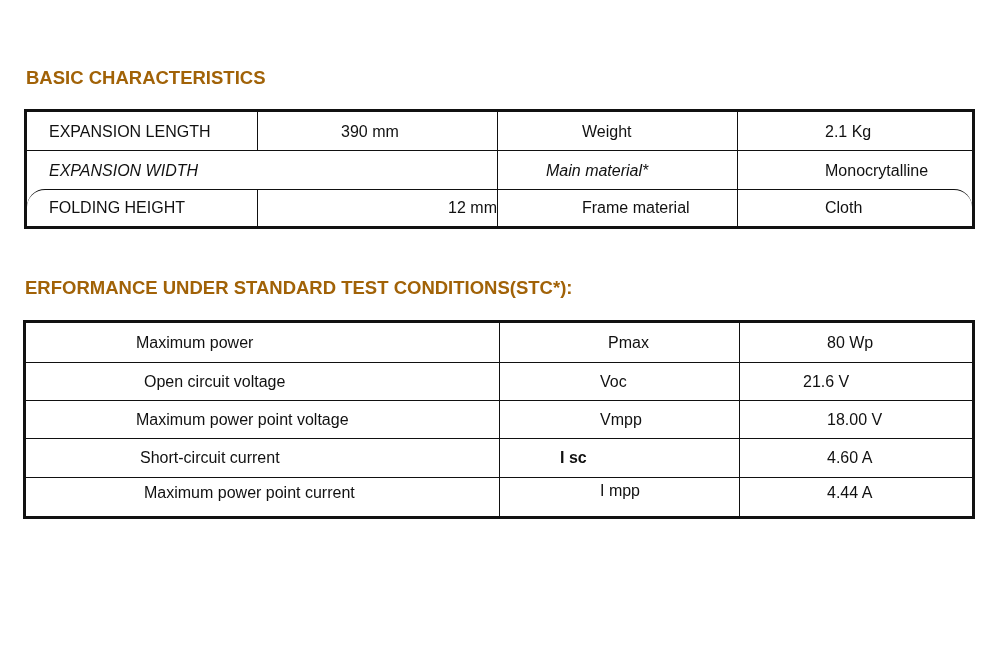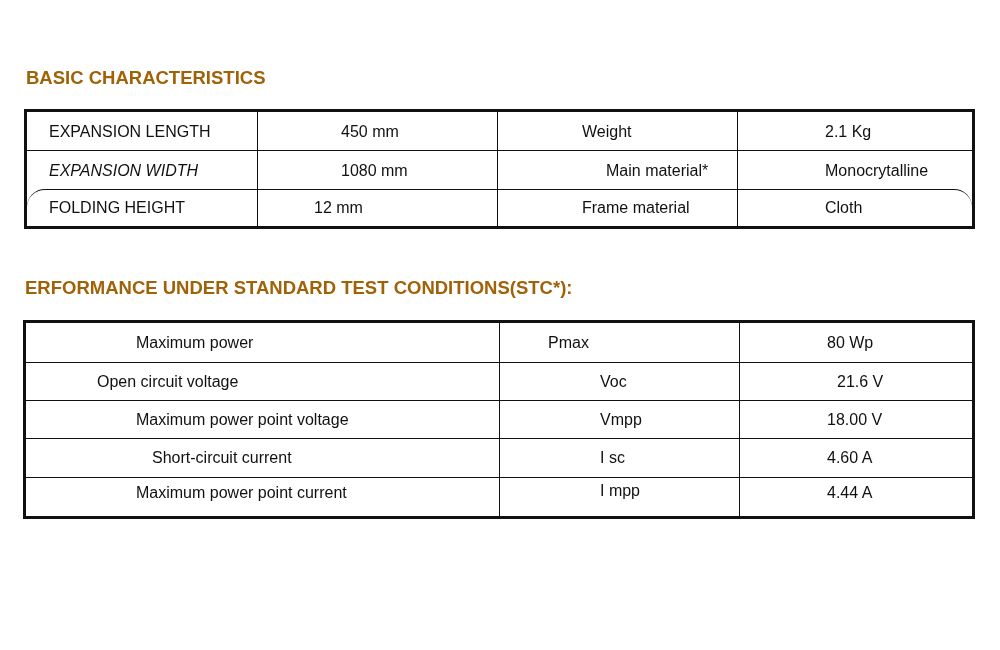--- a/index.html
+++ b/index.html
@@ -24,110 +24,107 @@
 
 <div class="heading" style="left:26px; top:67px;">BASIC CHARACTERISTICS</div>
 
 <div class="tbl" style="left:24px; top:109px; width:951px; height:120px;">
 
   <div class="row first" style="top:0; height:39px;border-radius:7px;">
     <div class="cell" style="left:0; width:230px; padding-left:22px;">
         <span>EXPANSION LENGTH</span>
       </div>
     <div class="cell bl" style="left:230px; width:240px; padding-left:83px;">
-        <span>450 mm</span>
+        <span>390 mm</span>
       </div>
     <div class="cell bl" style="left:470px; width:240px; padding-left:84px;">
         <span>Weight</span>
       </div>
     <div class="cell bl" style="left:710px; width:235px; padding-left:87px;">
         <span>2.1 Kg</span>
       </div>
   </div>
 
   <div class="row" style="top:38px; height:40px;">
     <div class="cell" style="left:0; width:230px; padding-left:22px;font-style:italic;">
         <span>EXPANSION WIDTH</span>
       </div>
-    <div class="cell bl" style="left:230px; width:240px; padding-left:83px;">
-        <span>1080 mm</span>
-      </div>
-    <div class="cell bl" style="left:470px; width:240px; padding-left:108px;">
+    <div class="cell bl" style="left:470px; width:240px; padding-left:48px;font-style:italic;">
         <span>Main material*</span>
       </div>
     <div class="cell bl" style="left:710px; width:200px; padding-left:87px;">
         <span>Monocrytalline</span>
       </div>
   </div>
 
   <div class="row" style="top:77px; height:37px;border-radius:18px;">
     <div class="cell" style="left:0; width:230px; padding-left:22px;">
         <span>FOLDING HEIGHT</span>
       </div>
-    <div class="cell bl" style="left:230px; width:240px; padding-left:56px;">
+    <div class="cell bl" style="left:230px; width:240px; padding-left:56px;justify-content:flex-end;">
         <span>12 mm</span>
       </div>
     <div class="cell bl" style="left:470px; width:240px; padding-left:84px;">
         <span>Frame material</span>
       </div>
     <div class="cell bl" style="left:710px; width:235px; padding-left:87px;">
         <span>Cloth</span>
       </div>
   </div>
 </div>
 
 <div class="heading" style="left:25px; top:277px;">ERFORMANCE UNDER STANDARD TEST CONDITIONS(STC*):</div>
 
 <div class="tbl" style="left:23px; top:320px; width:952px; height:199px;">
   <div class="row first" style="top:0; height:40px;">
     <div class="cell" style="left:0; width:473px; padding-left:110px;">
         <span>Maximum power</span>
       </div>
-    <div class="cell bl" style="left:473px; width:240px; padding-left:48px;">
+    <div class="cell bl" style="left:473px; width:240px; padding-left:108px;">
         <span>Pmax</span>
       </div>
     <div class="cell bl" style="left:713px; width:233px; padding-left:87px;">
         <span>80 Wp</span>
       </div>
   </div>
   <div class="row" style="top:39px; height:39px;">
-    <div class="cell" style="left:15px; width:473px; padding-left:56px;">
+    <div class="cell" style="left:0; width:473px; padding-left:118px;">
         <span>Open circuit voltage</span>
       </div>
     <div class="cell bl" style="left:473px; width:240px; padding-left:100px;">
         <span>Voc</span>
       </div>
-    <div class="cell bl" style="left:713px; width:233px; padding-left:97px;">
+    <div class="cell bl" style="left:713px; width:233px; padding-left:63px;">
         <span>21.6 V</span>
       </div>
   </div>
   <div class="row" style="top:77px; height:39px;">
     <div class="cell" style="left:0; width:473px; padding-left:110px;">
         <span>Maximum power point voltage</span>
       </div>
     <div class="cell bl" style="left:473px; width:240px; padding-left:100px;">
         <span>Vmpp</span>
       </div>
     <div class="cell bl" style="left:713px; width:233px; padding-left:87px;">
         <span>18.00 V</span>
       </div>
   </div>
   <div class="row" style="top:115px; height:39px;">
-    <div class="cell" style="left:16px; width:473px; padding-left:110px;">
+    <div class="cell" style="left:4px; width:473px; padding-left:110px;">
         <span>Short-circuit current</span>
       </div>
-    <div class="cell bl" style="left:473px; width:240px; padding-left:100px;">
+    <div class="cell bl" style="left:473px; width:240px; padding-left:60px;font-weight:bold;">
         <span>I sc</span>
       </div>
     <div class="cell bl" style="left:713px; width:233px; padding-left:87px;">
         <span>4.60 A</span>
       </div>
   </div>
   <div class="row" style="top:154px; height:39px;">
-    <div class="cell" style="left:0; width:473px; padding-left:110px; padding-bottom:8px;">
+    <div class="cell" style="left:8px; width:473px; padding-left:110px; padding-bottom:8px;">
         <span>Maximum power point current</span>
       </div>
     <div class="cell bl" style="left:473px; width:240px; padding-left:100px; padding-bottom:12px;">
         <span>I mpp</span>
       </div>
     <div class="cell bl" style="left:713px; width:233px; padding-left:87px; padding-bottom:8px;">
         <span>4.44 A</span>
       </div>
   </div>
 </div>

